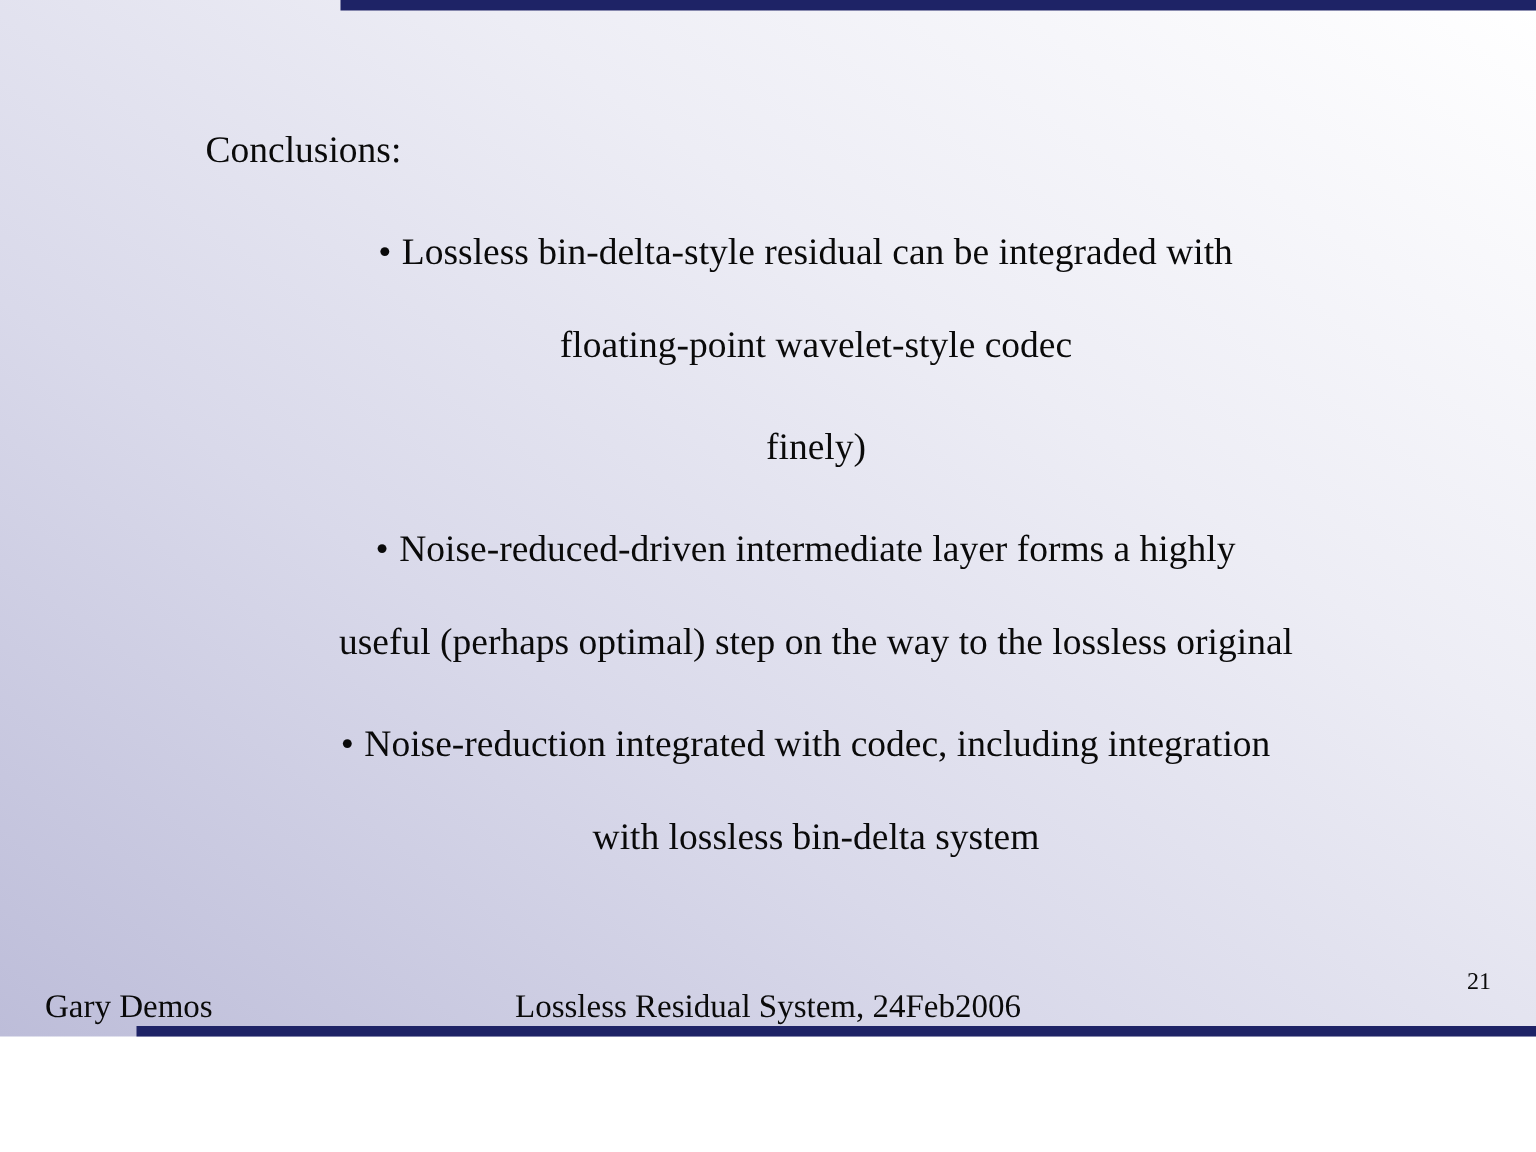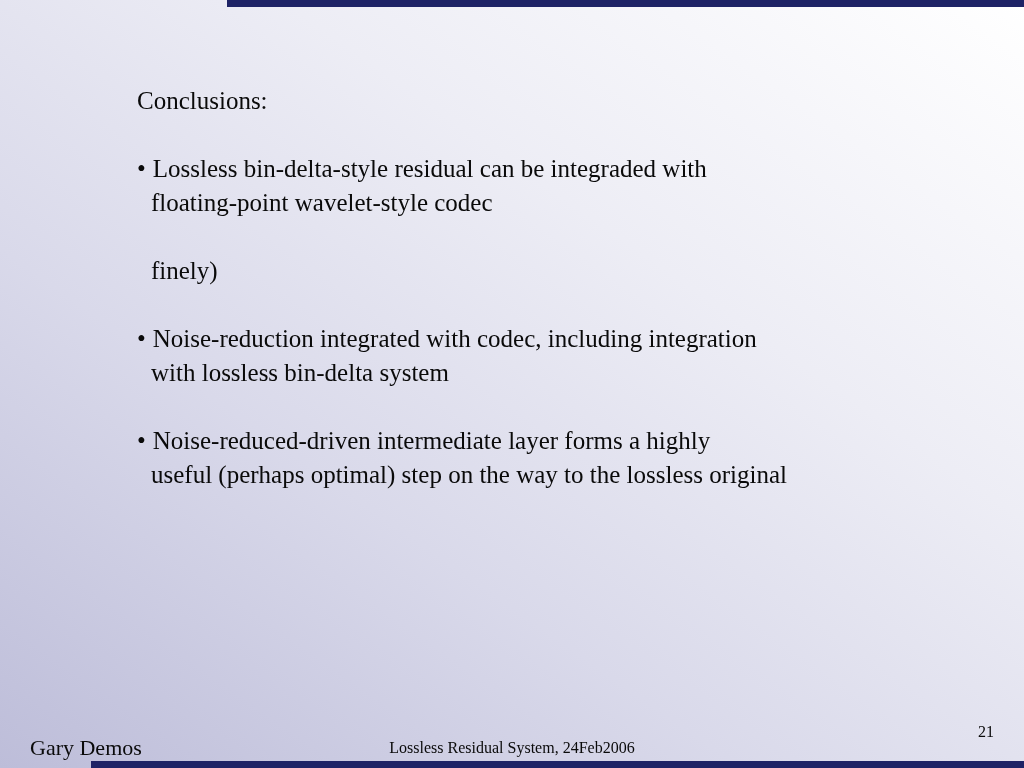--- a/index.html
+++ b/index.html
@@ -6,21 +6,21 @@
     margin: 0;
     padding: 0;
     width: 1024px;
     height: 768px;
     overflow: hidden;
     font-family: "Liberation Serif", "DejaVu Serif", serif;
   }
   .slide {
     position: relative;
     width: 1024px;
-    height: 768px;
+    height: 691px;
     background: linear-gradient(35deg, var(--grad-dark) 0%, #d9d9ea 35%, #ededf5 65%, var(--grad-light) 100%);
     color: var(--text-color);
   }
   .edge-bar {
     position: absolute;
     height: 7px;
     right: 0;
     background: var(--edge-bar-color);
   }
   .edge-bar.top { top: 0; left: 227px; }
@@ -34,41 +34,43 @@
     line-height: 34px;
   }
   .title-line {
     margin: 0;
   }
   .bullet {
     margin: 34px 0 0 0;
   }
   .bullet .line {
     display: block;
+    text-align: center;
   }
   .bullet .line.cont {
     padding-left: 14px;
+    margin-top: 28px;
   }
   .bullet .marker {
     margin-right: 7px;
   }
   .footer-author {
     position: absolute;
     left: 30px;
     bottom: 10px;
     font-size: 22px;
     line-height: 20px;
   }
   .footer-center {
     position: absolute;
     left: 0;
     bottom: 10px;
     width: 1024px;
     text-align: center;
-    font-size: 16px;
+    font-size: 22px;
     line-height: 20px;
   }
   .page-number {
     position: absolute;
     right: 30px;
     bottom: 26px;
     font-size: 16px;
     line-height: 20px;
   }
 </style>
@@ -83,26 +85,26 @@
     <p class="title-line">Conclusions:</p>
     <div id="bullets">
         <p class="bullet">
           <span class="line"><span class="marker">•</span>Lossless bin-delta-style residual can be integraded with</span>
           <span class="line cont">floating-point wavelet-style codec</span>
         </p>
         <p class="bullet">
           <span class="line cont">finely)</span>
         </p>
         <p class="bullet">
+          <span class="line"><span class="marker">•</span>Noise-reduced-driven intermediate layer forms a highly</span>
+          <span class="line cont">useful (perhaps optimal) step on the way to the lossless original</span>
+        </p>
+        <p class="bullet">
           <span class="line"><span class="marker">•</span>Noise-reduction integrated with codec, including integration</span>
           <span class="line cont">with lossless bin-delta system</span>
-        </p>
-        <p class="bullet">
-          <span class="line"><span class="marker">•</span>Noise-reduced-driven intermediate layer forms a highly</span>
-          <span class="line cont">useful (perhaps optimal) step on the way to the lossless original</span>
         </p>
       </div>
   </div>
 
   <div class="footer-author">Gary Demos</div>
 
   <div class="footer-center">Lossless Residual System, 24Feb2006</div>
 
   <div class="page-number">21</div>
 

